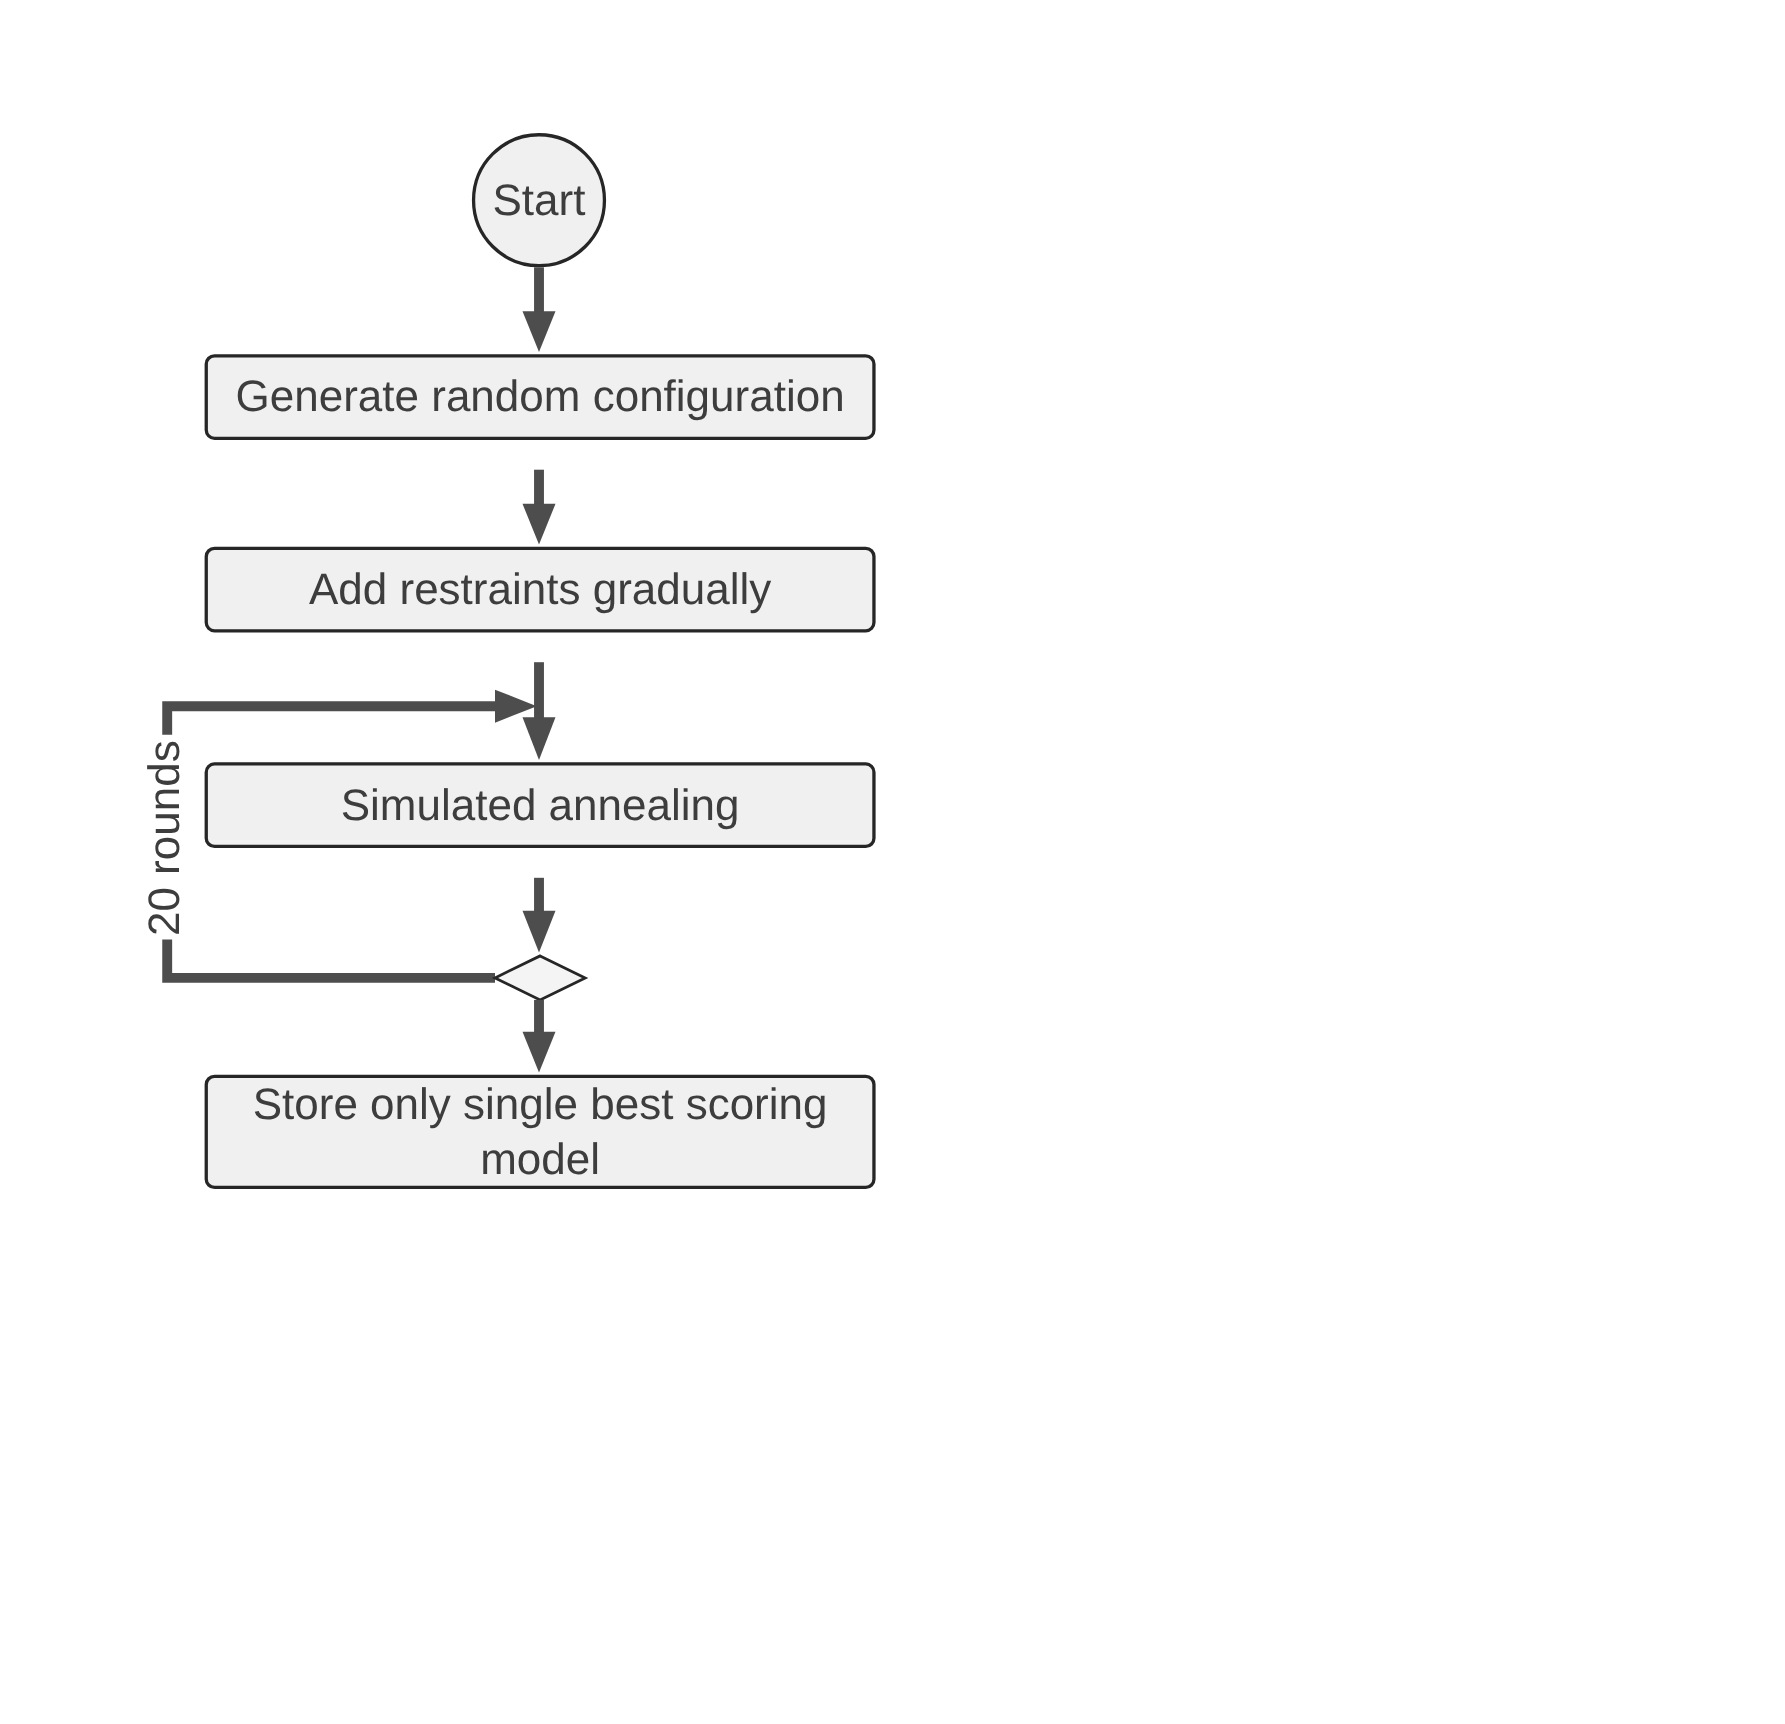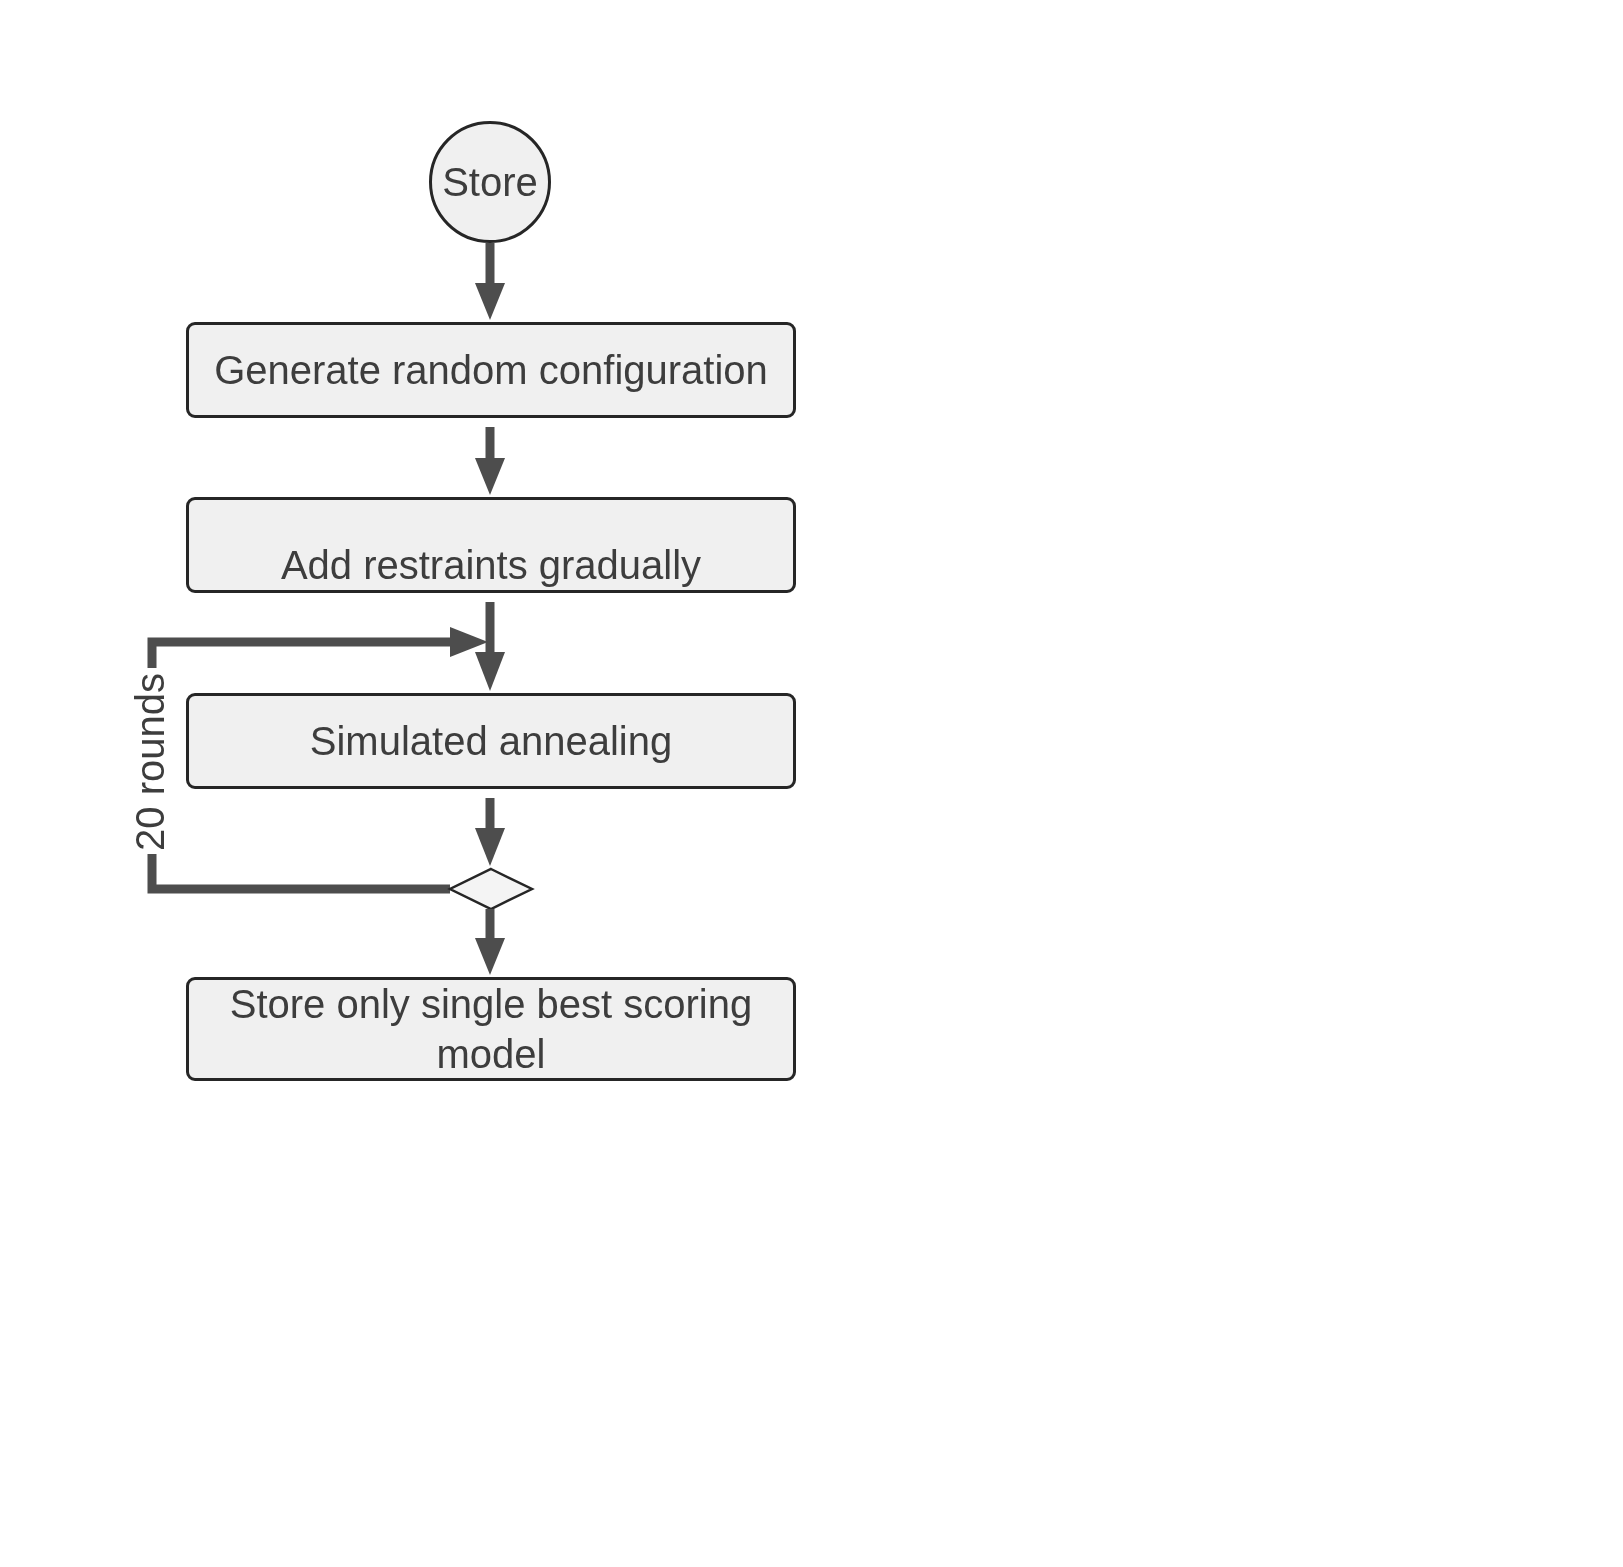--- a/index.html
+++ b/index.html
@@ -45,33 +45,33 @@
     text-align: center;
     background: var(--node_fill);
     border: 3px solid var(--node_border);
     font-size: 40px;
     line-height: 1.25;
     color: var(--text);
   }
   .node.rect {
     left: 186px;
     width: 610px;
-    height: 96px;
+    height: 78px;
     border-radius: 9px;
     padding: 0 20px;
   }
   .node.circle {
     left: 429px;
     top: 121px;
     width: 122px;
     height: 122px;
     border-radius: 50%;
   }
   #node-generate   { top: 322px; }
-  #node-restraints { top: 497px; align-items: flex-end; }
+  #node-restraints { top: 497px; }
   #node-annealing  { top: 693px; }
   #node-store      { top: 977px; height: 104px; }
   .loop-label {
     position: absolute;
     left: 150px;
     top: 762px;
     width: 300px;
     height: 44px;
     display: flex;
     align-items: center;
@@ -117,21 +117,21 @@
 
     <polygon class="diamond" points="491,869 532,889 491,909 450,889"></polygon>
 
     <g>
       <line x1="490" y1="909" x2="490" y2="940"></line>
       <polygon class="head" points="475,938 505,938 490,975"></polygon>
     </g>
   </svg>
 
   <div class="node circle" id="node-start">
-    <span>Store</span>
+    <span>Start</span>
   </div>
 
   <div class="node rect" id="node-generate">
     <span>Generate random configuration</span>
   </div>
 
   <div class="node rect" id="node-restraints">
     <span>Add restraints gradually</span>
   </div>
 

